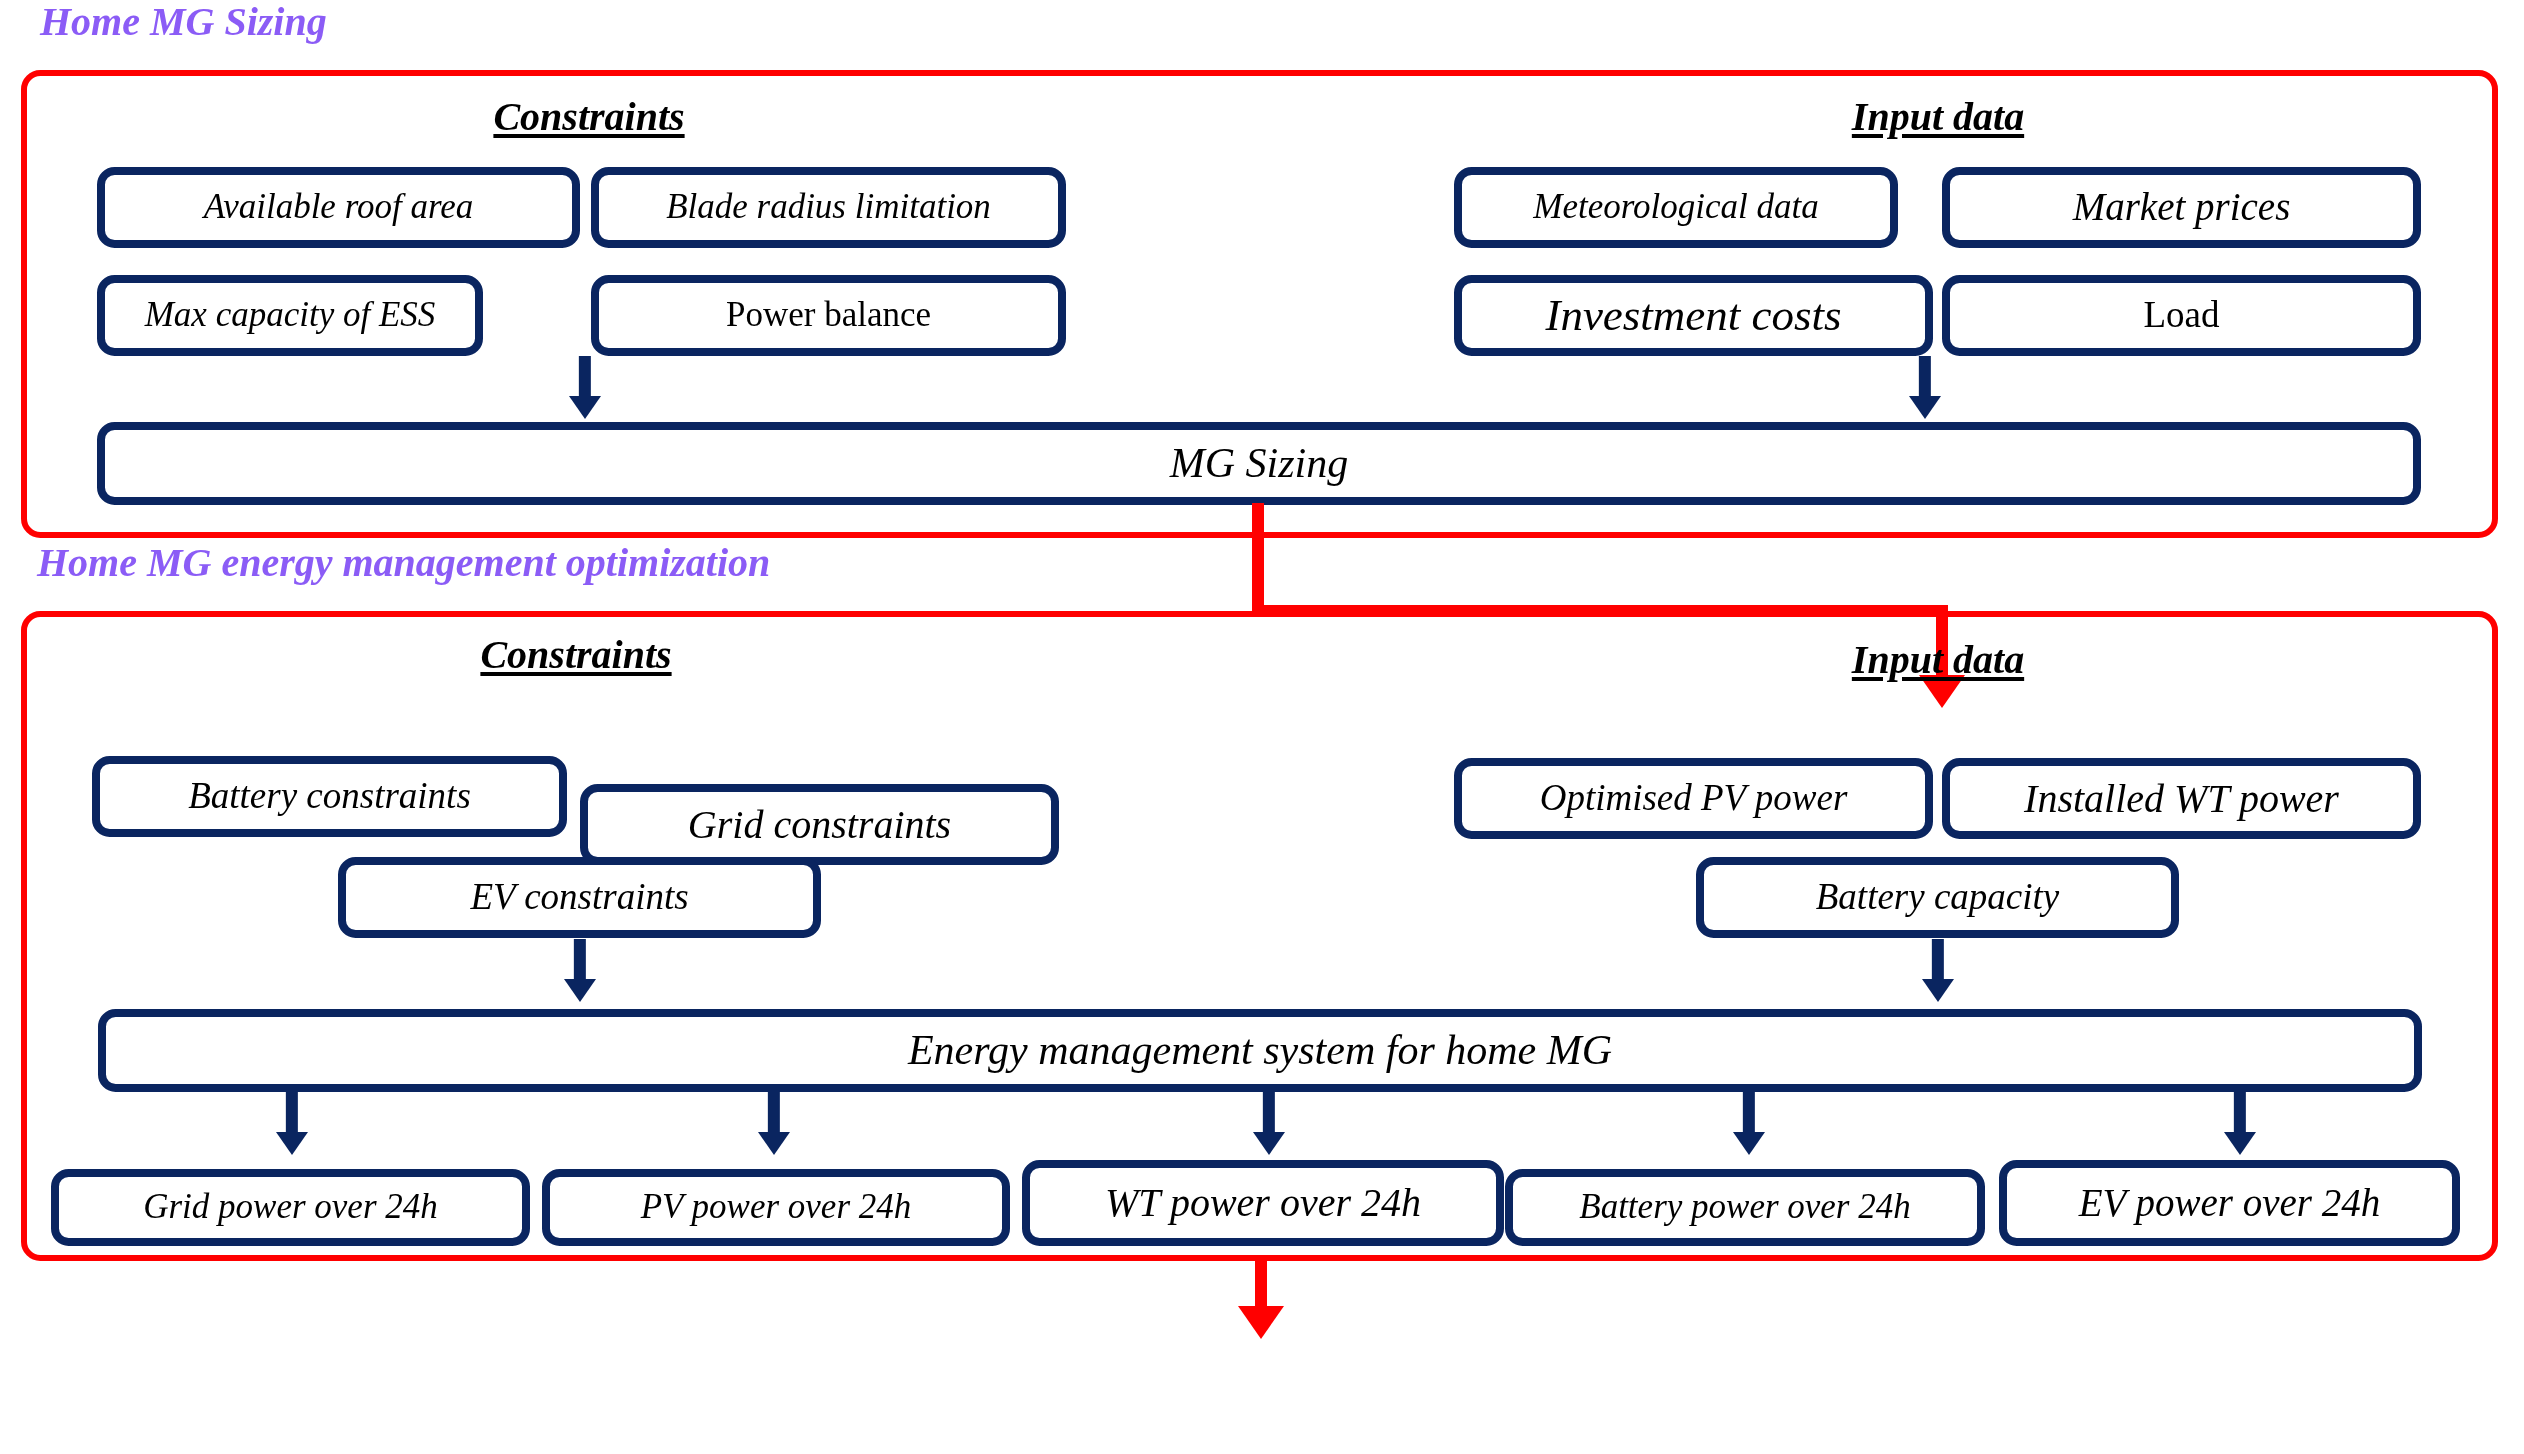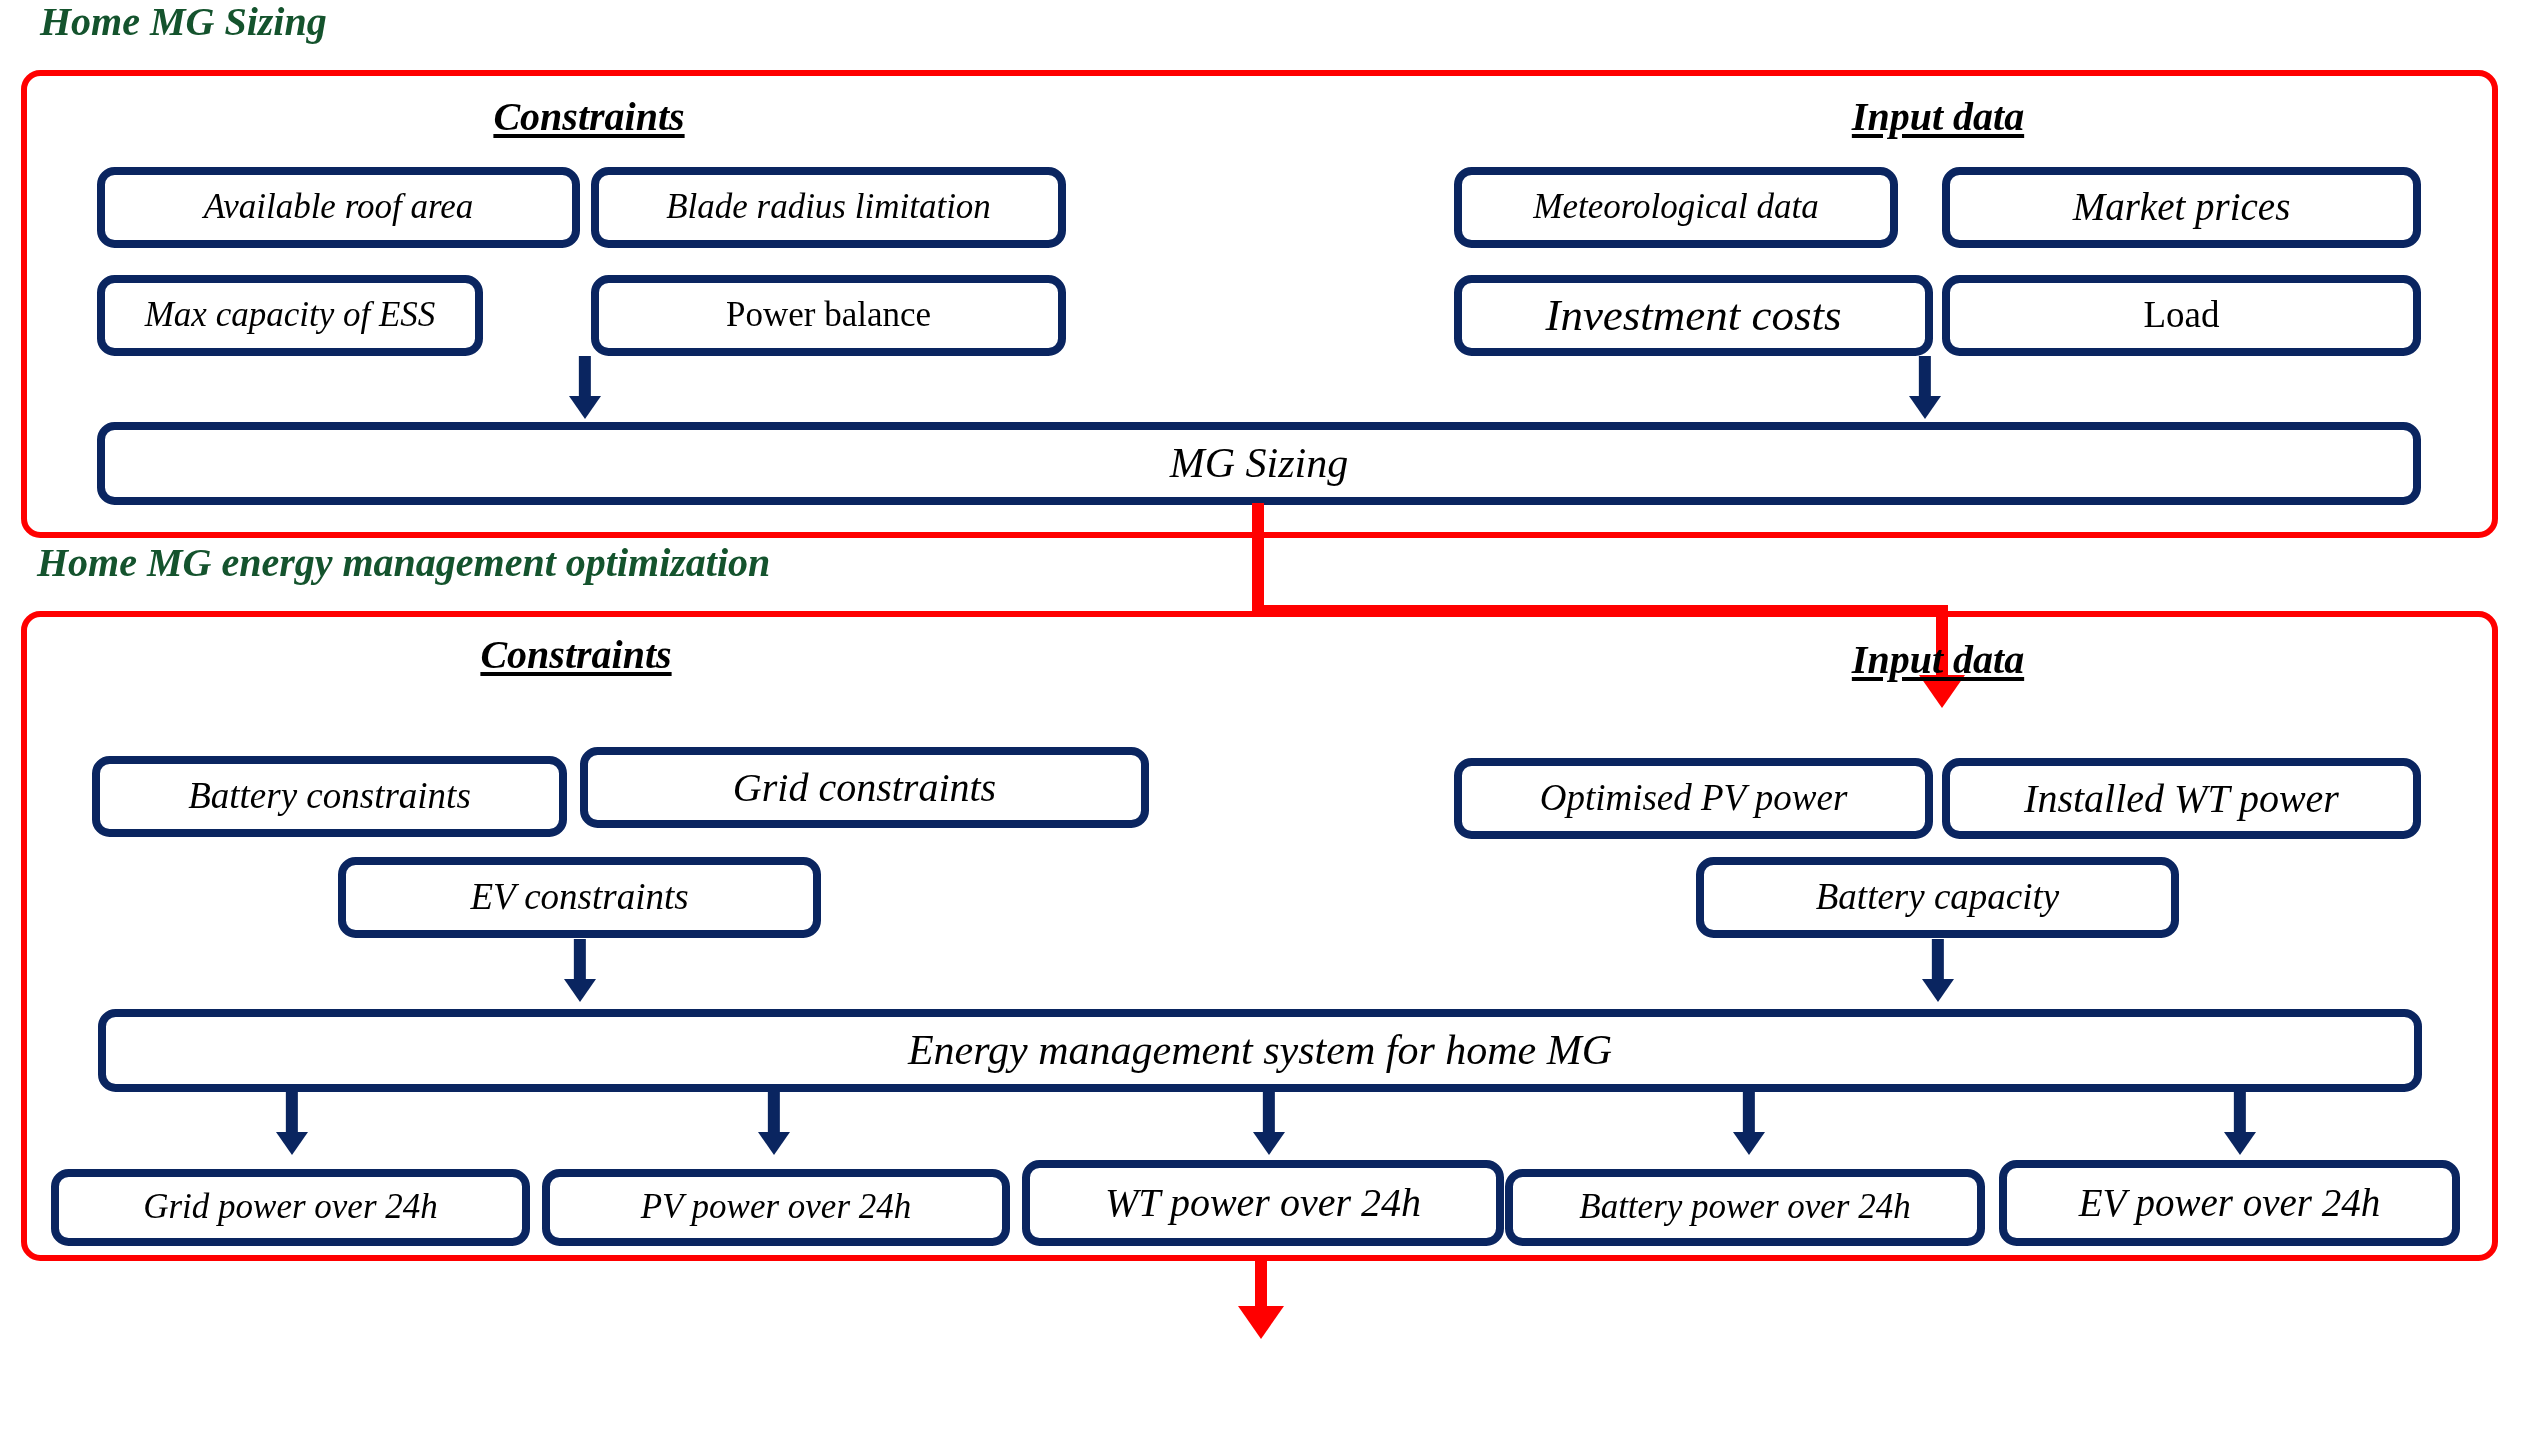--- a/index.html
+++ b/index.html
@@ -4,21 +4,21 @@
 <style>
   html,body{margin:0;padding:0;background:#ffffff;}
   body{width:2525px;height:1454px;position:relative;
        font-family:"Liberation Serif",serif;overflow:hidden;}
 
   .canvas{position:absolute;left:0;top:0;width:2525px;height:1454px;}
 
   
   .redpanel{position:absolute;border:6.2px solid #ff0000;border-radius:19.3px;box-sizing:border-box;background:transparent;}
 
-  .redtitle{position:absolute;color:#14532d;font-weight:bold;font-style:italic;
+  .redtitle{position:absolute;color:#8b5cf6;font-weight:bold;font-style:italic;
             font-family:"Liberation Serif",serif;white-space:nowrap;line-height:1;}
 
   
   .nbox{position:absolute;box-sizing:border-box;border:8px solid #0a2560;border-radius:17.6px;
         background:#ffffff;display:flex;align-items:center;justify-content:center;
         color:#000000;text-align:center;line-height:1.05;}
   .nbox span{display:block;padding:0 8.8px;white-space:nowrap;}
   .it{font-style:italic;}
   .ro{font-style:normal;}
 
@@ -105,21 +105,21 @@
 
   <div class="redpanel" style="left:21px;top:611px;width:2477px;height:650px;"></div>
 
   <div class="subhead" style="left:576px;top:635px;font-size:40px;">Constraints</div>
 
   <div class="subhead" style="left:1938px;top:640px;font-size:40px;">Input data</div>
 
   <div class="nbox" style="left:92px;top:756px;width:475px;height:81px;">
     <span class="it" style="font-size:37px;">Battery constraints</span>
   </div>
-  <div class="nbox" style="left:580px;top:747px;width:569px;height:81px;">
+  <div class="nbox" style="left:580px;top:784px;width:479px;height:81px;">
     <span class="it" style="font-size:40px;">Grid constraints</span>
   </div>
 
   <div class="nbox" style="left:338px;top:857px;width:483px;height:81px;">
     <span class="it" style="font-size:37px;">EV constraints</span>
   </div>
 
   <div class="nbox" style="left:1454px;top:758px;width:479px;height:81px;">
     <span class="it" style="font-size:37px;">Optimised PV power</span>
   </div>

